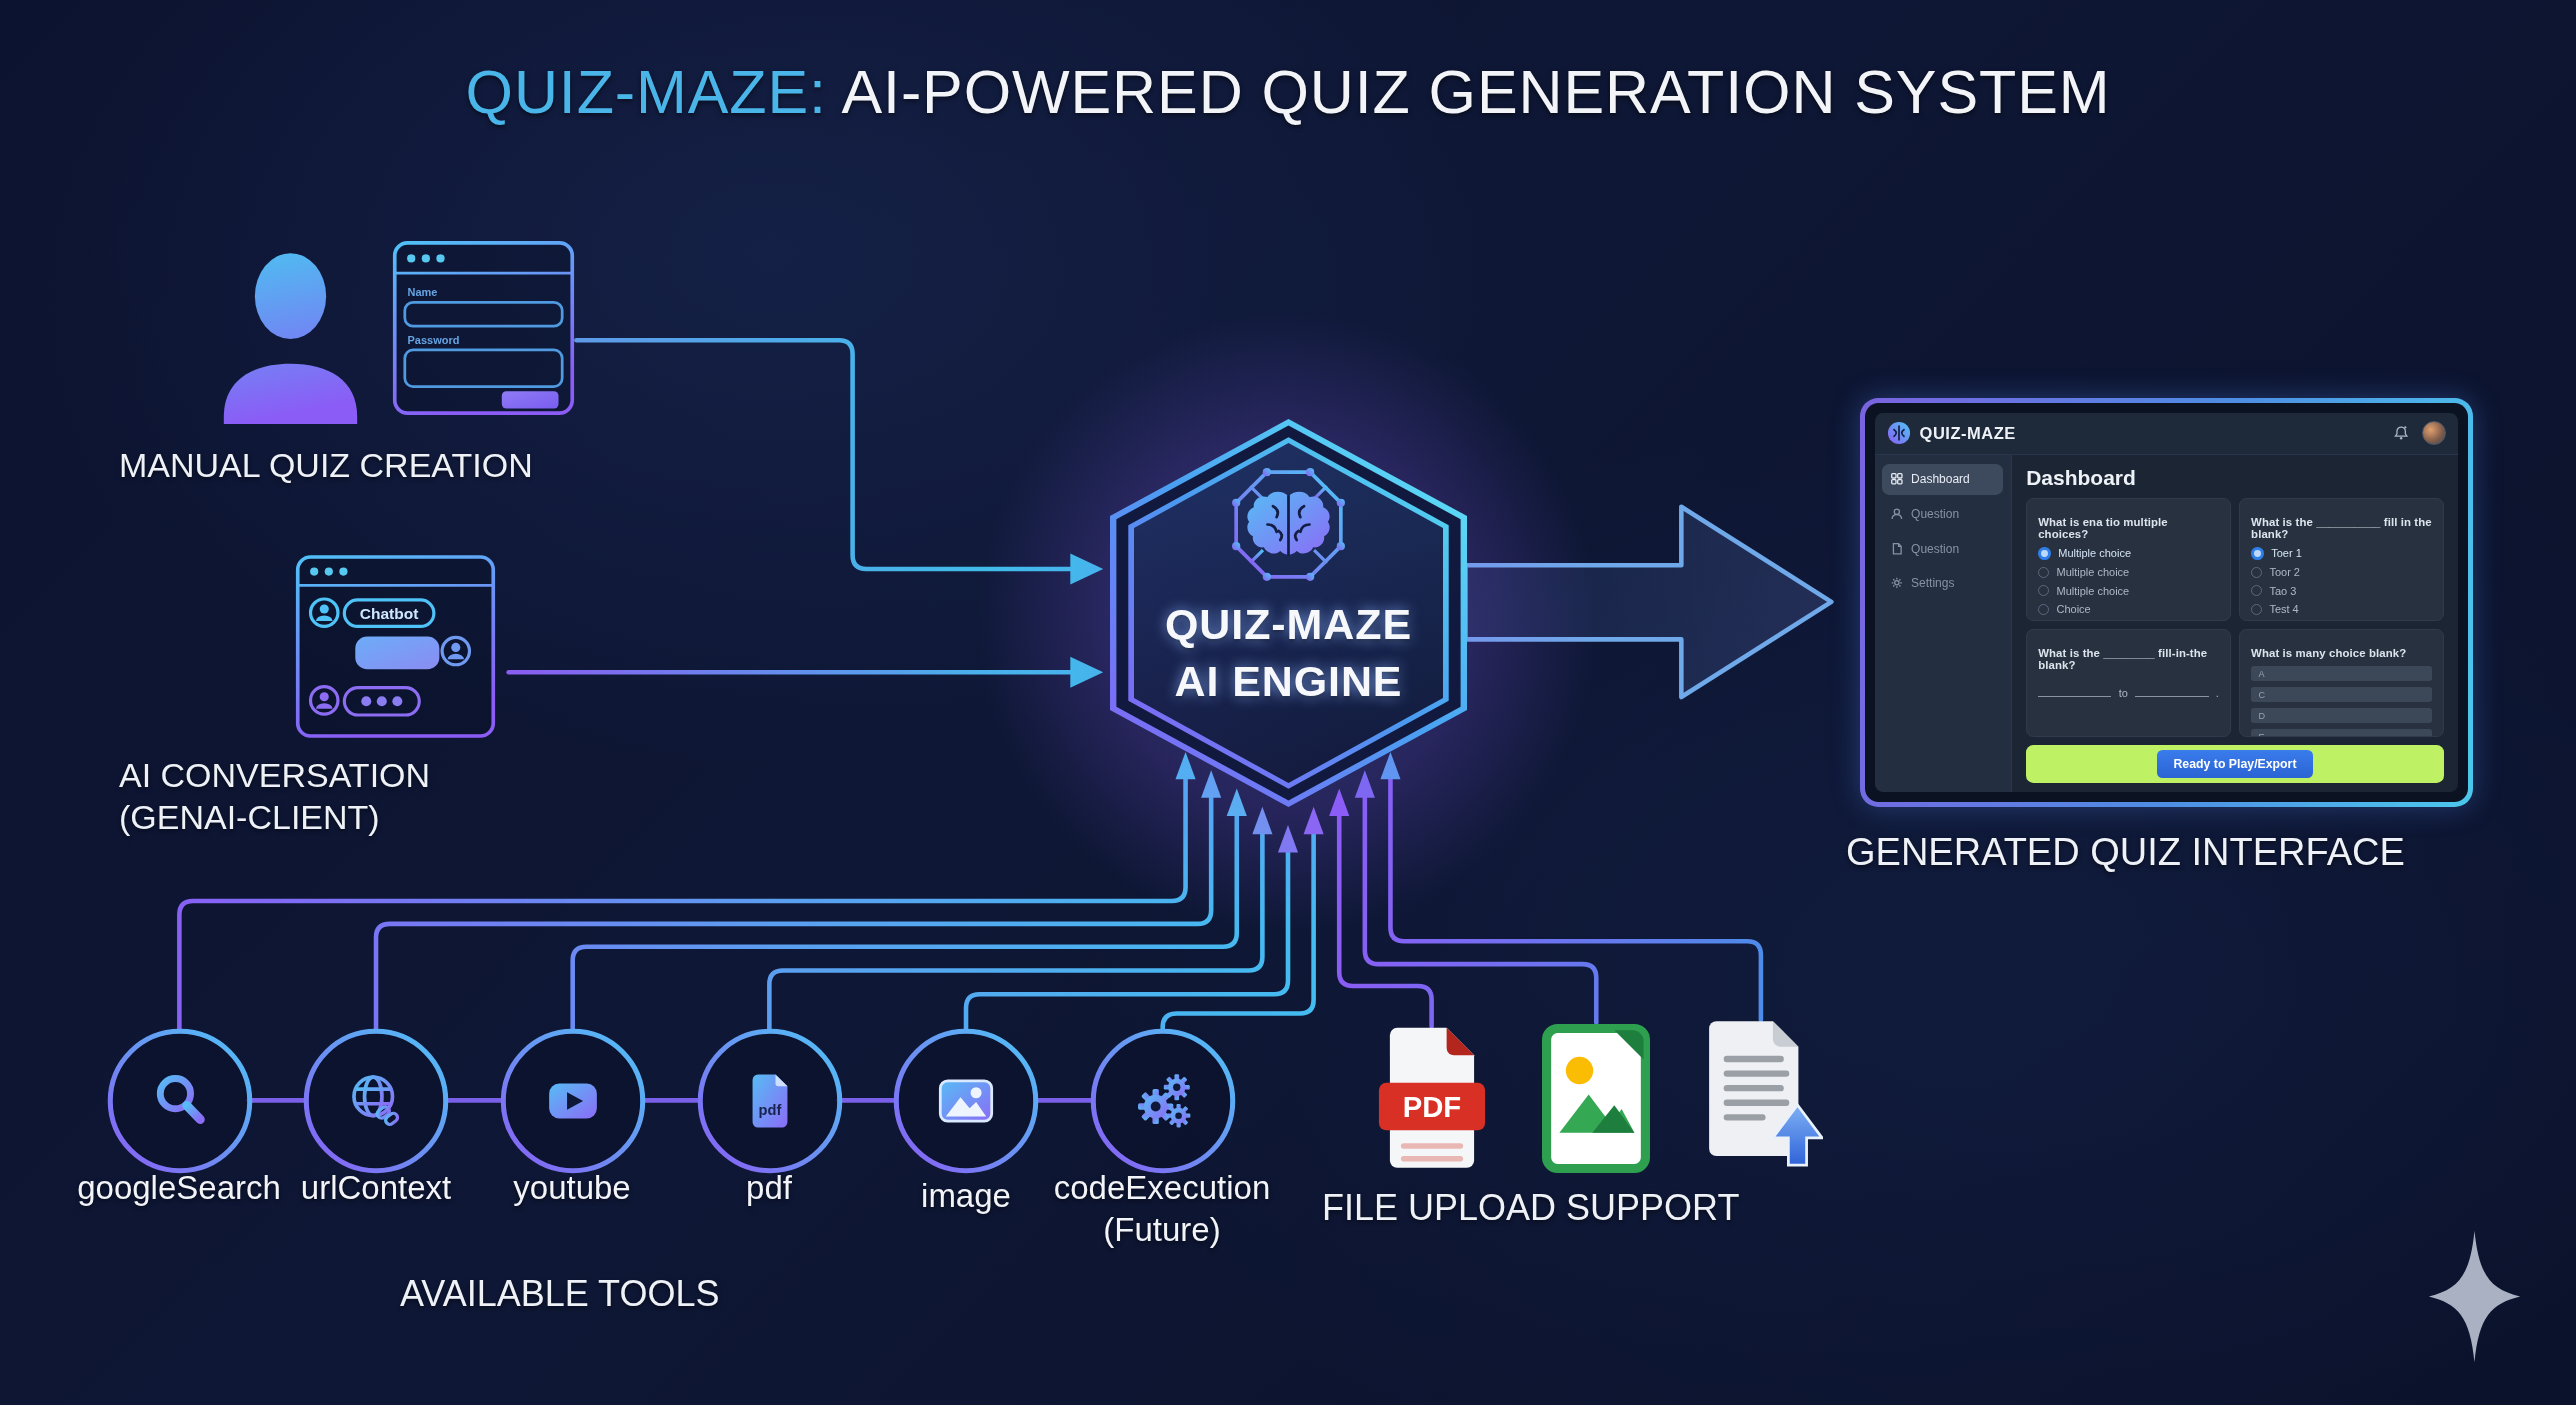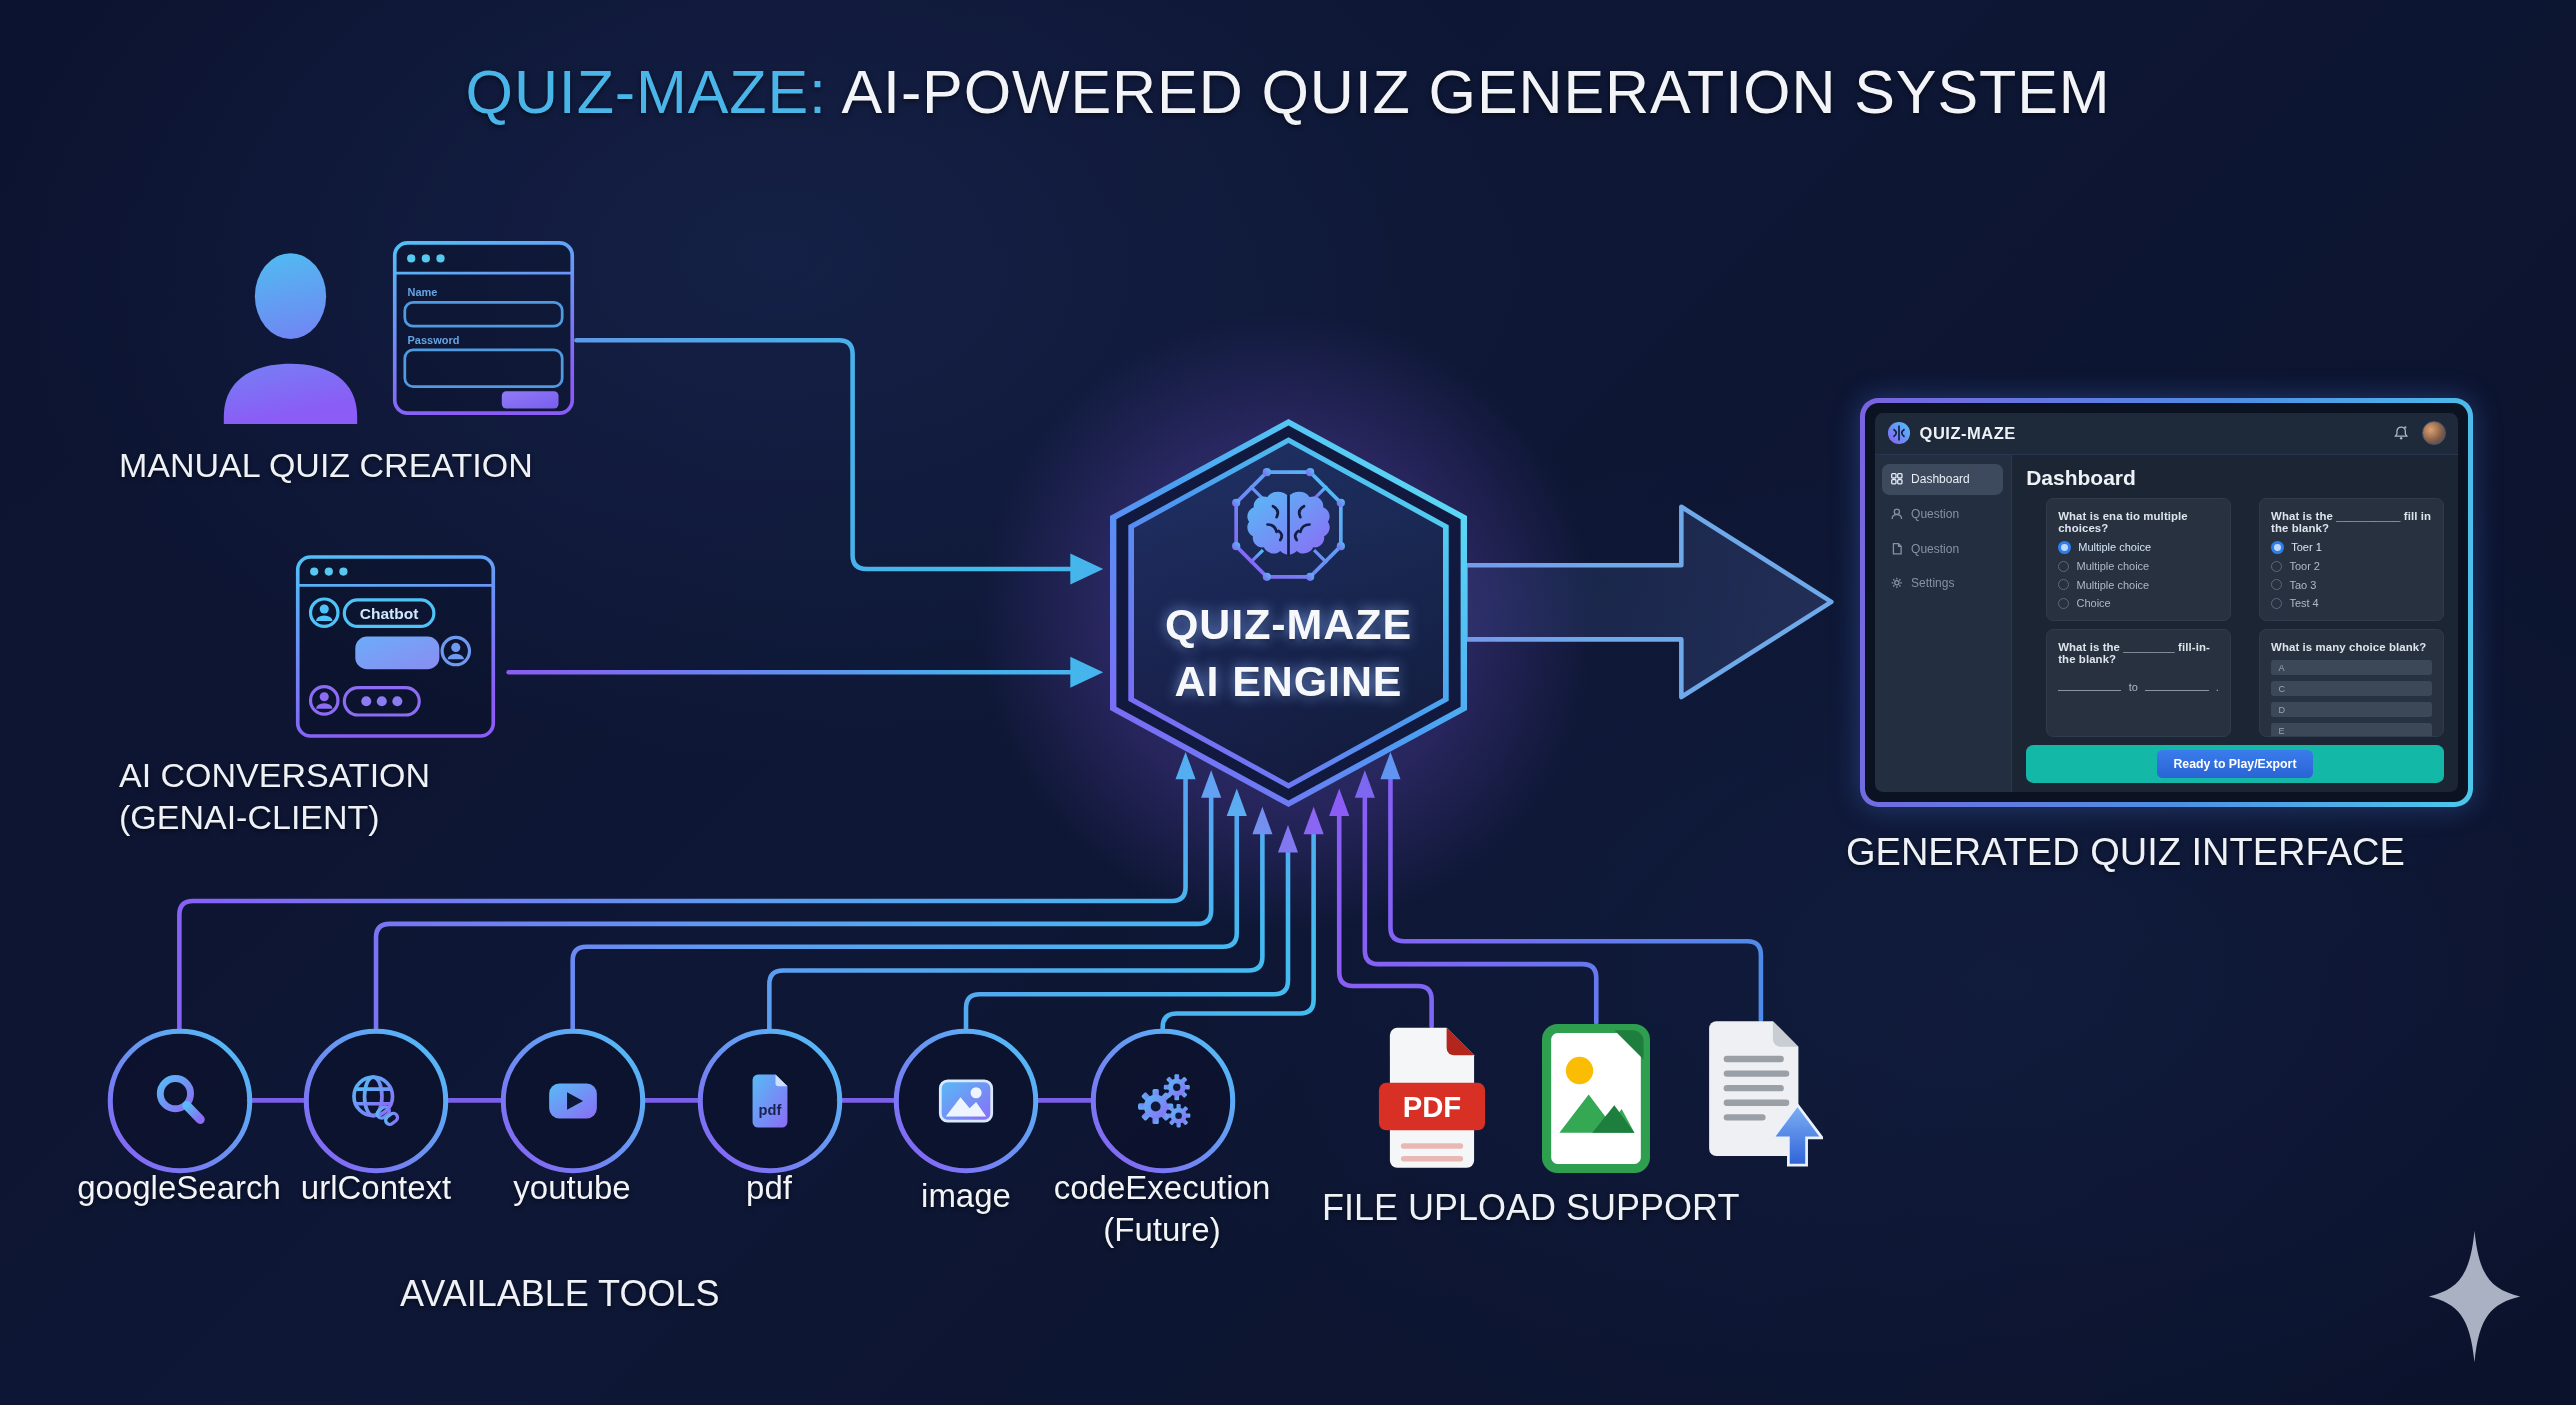--- a/index.html
+++ b/index.html
@@ -62,32 +62,32 @@
     background:radial-gradient(circle at 35% 35%, #e0a070, #7c5a48 60%, #3e4a55); border:0.9px solid #49566b; }
   .dbody { flex:1; display:flex; min-height:0; }
   .dside { width:137px; flex:0 0 137px; background:#232e40; border-right:0.9px solid #2a3650; padding:9.1px 7.3px; }
   .ditem { display:flex; align-items:center; gap:7.3px; height:31px; border-radius:7.3px; padding:0 8.2px;
     color:#8792a4; font-size:12px; margin-bottom:3.7px; cursor:default; }
   .ditem.active { background:#3d495c; color:#e8edf4; }
   .ditem svg { flex:0 0 13.7px; }
   .dmain { flex:1; background:#1b2534; padding:11px 14.6px; display:flex; flex-direction:column; }
   .dhead { font-size:21px; font-weight:bold; color:#eef2f7; margin-bottom:8.2px; }
   .dgrid { display:grid; grid-template-columns:1fr 1fr; grid-template-rows:123px 108px; gap:8.2px; }
-  .dcard { background:#27313f; border:0.9px solid #303c4d; border-radius:7.3px; padding:11px 11px; overflow:hidden;margin-left:20px; }
+  .dcard { background:#27313f; border:0.9px solid #303c4d; border-radius:7.3px; padding:17px 11px; overflow:hidden; }
   .dq { font-size:11.4px; color:#dde4ed; margin-bottom:7.3px; font-weight:bold; letter-spacing:0.1px; }
   .dopt { display:flex; align-items:center; gap:7.3px; margin-bottom:6.4px; }
   .dopt .r { width:11px; height:11px; border-radius:50%; border:1.8px solid #5c6880; flex:0 0 11px; }
   .dopt.sel .r { border:3.7px solid #2f7de8; background:#bcd8fa; width:12.8px; height:12.8px; flex-basis:12.8px; }
   .dopt .t { font-size:11px; color:#aeb8c6; }
   .dopt.sel .t { color:#d6e4f5; }
   .dbar { display:flex; align-items:center; height:14.6px; border-radius:2.7px; background:#3c4758;
     margin-bottom:6.4px; padding:0 7.3px; font-size:9.1px; color:#98a3b3; }
   .blankrow { margin-top:16.5px; font-size:11px; color:#aeb8c6; display:flex; align-items:flex-start; gap:7.3px; }
   .blank { display:inline-block; width:108px; border-bottom:1.8px solid #8a94a4; height:9.1px; }
-  .dfoot { margin-top:8.2px; height:38px; flex:0 0 38px; background:#14b8a6; border-radius:7.3px;
+  .dfoot { margin-top:8.2px; height:38px; flex:0 0 38px; background:#bef264; border-radius:7.3px;
     display:flex; align-items:center; justify-content:center; }
   .dbtn { background:linear-gradient(180deg,#3a7cec,#2a63d4); color:#fff; font-weight:bold; font-size:12.3px;
     border:none; border-radius:5.5px; padding:7.3px 16.5px; font-family:"Liberation Sans",sans-serif; }
 </style>
 </head>
 <body>
 
 <div id="canvas">
 
   <svg width="0" height="0" style="position:absolute">

